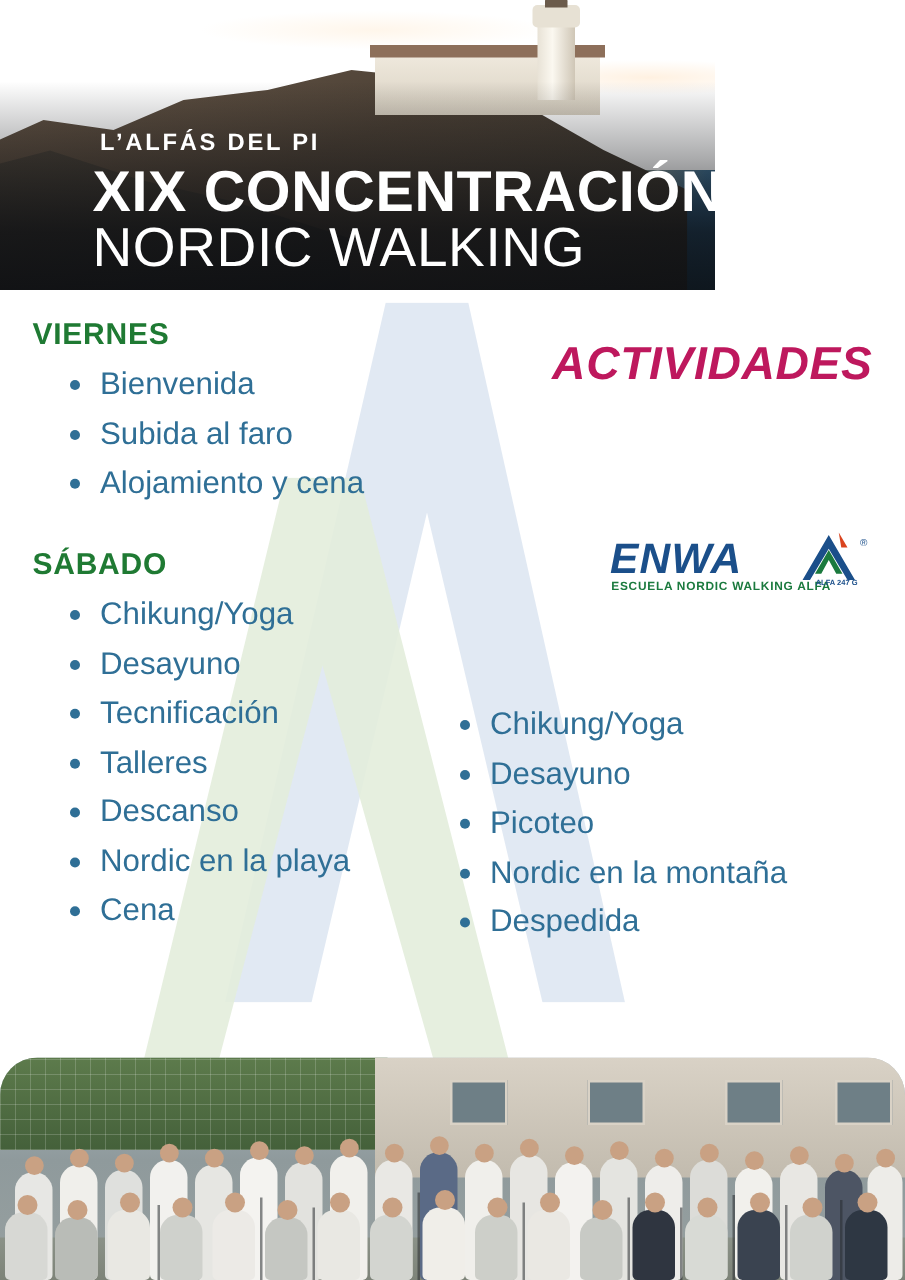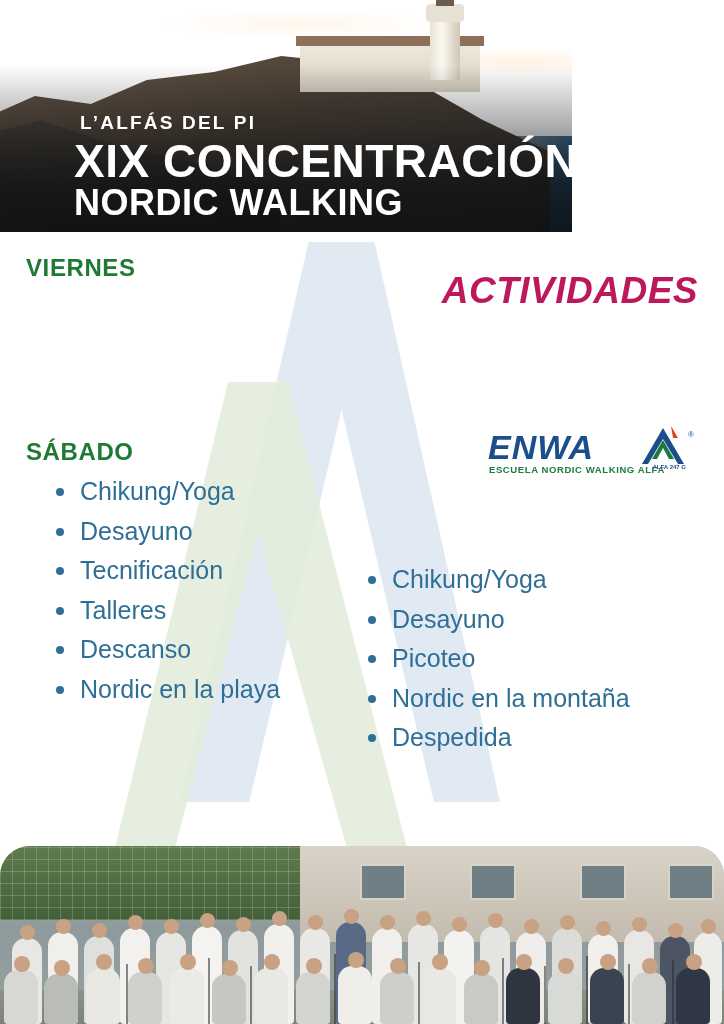--- a/index.html
+++ b/index.html
@@ -121,22 +121,22 @@
     color: #ffffff;
     font-size: 46px;
     font-weight: bold;
     letter-spacing: 0.5px;
     line-height: 1.02;
     margin: 0;
     white-space: nowrap;
   }
   .title-2 {
     color: #ffffff;
-    font-size: 36px;
-    font-weight: bold;
+    font-size: 44px;
+    font-weight: normal;
     letter-spacing: 0.5px;
     line-height: 1.02;
     margin: 0;
     white-space: nowrap;
   }
 
   
   .watermark {
     position: absolute;
     left: 0; top: 232px;
@@ -354,31 +354,37 @@
     <div class="wm-blue"></div>
     <div class="wm-green"></div>
   </div>
 
   <div class="content">
 
     <div class="actividades">ACTIVIDADES</div>
 
     <div class="col-viernes">
       <div class="day-head">VIERNES</div>
+      <ul class="items">
+        <li>Bienvenida</li>
+        <li>Subida al faro</li>
+        <li>Alojamiento y cena</li>
+      </ul>
     </div>
 
     <div class="col-sabado">
       <div class="day-head">SÁBADO</div>
       <ul class="items">
         <li>Chikung/Yoga</li>
         <li>Desayuno</li>
         <li>Tecnificación</li>
         <li>Talleres</li>
         <li>Descanso</li>
         <li>Nordic en la playa</li>
+        <li>Cena</li>
       </ul>
     </div>
 
     <div class="col-domingo">
       <ul class="items">
         <li>Chikung/Yoga</li>
         <li>Desayuno</li>
         <li>Picoteo</li>
         <li>Nordic en la montaña</li>
         <li>Despedida</li>

